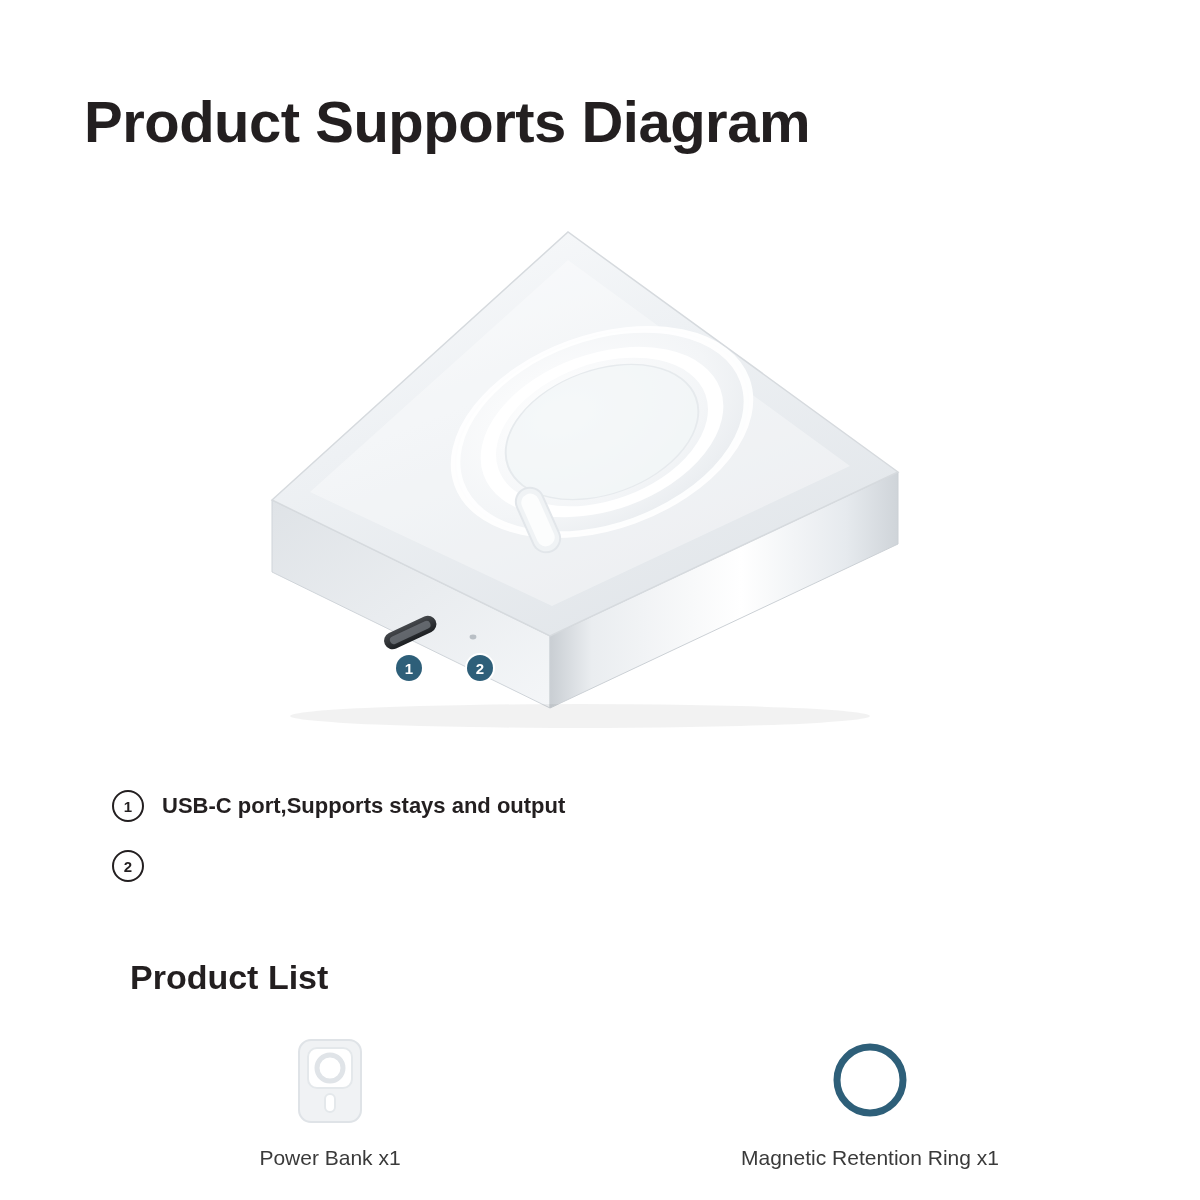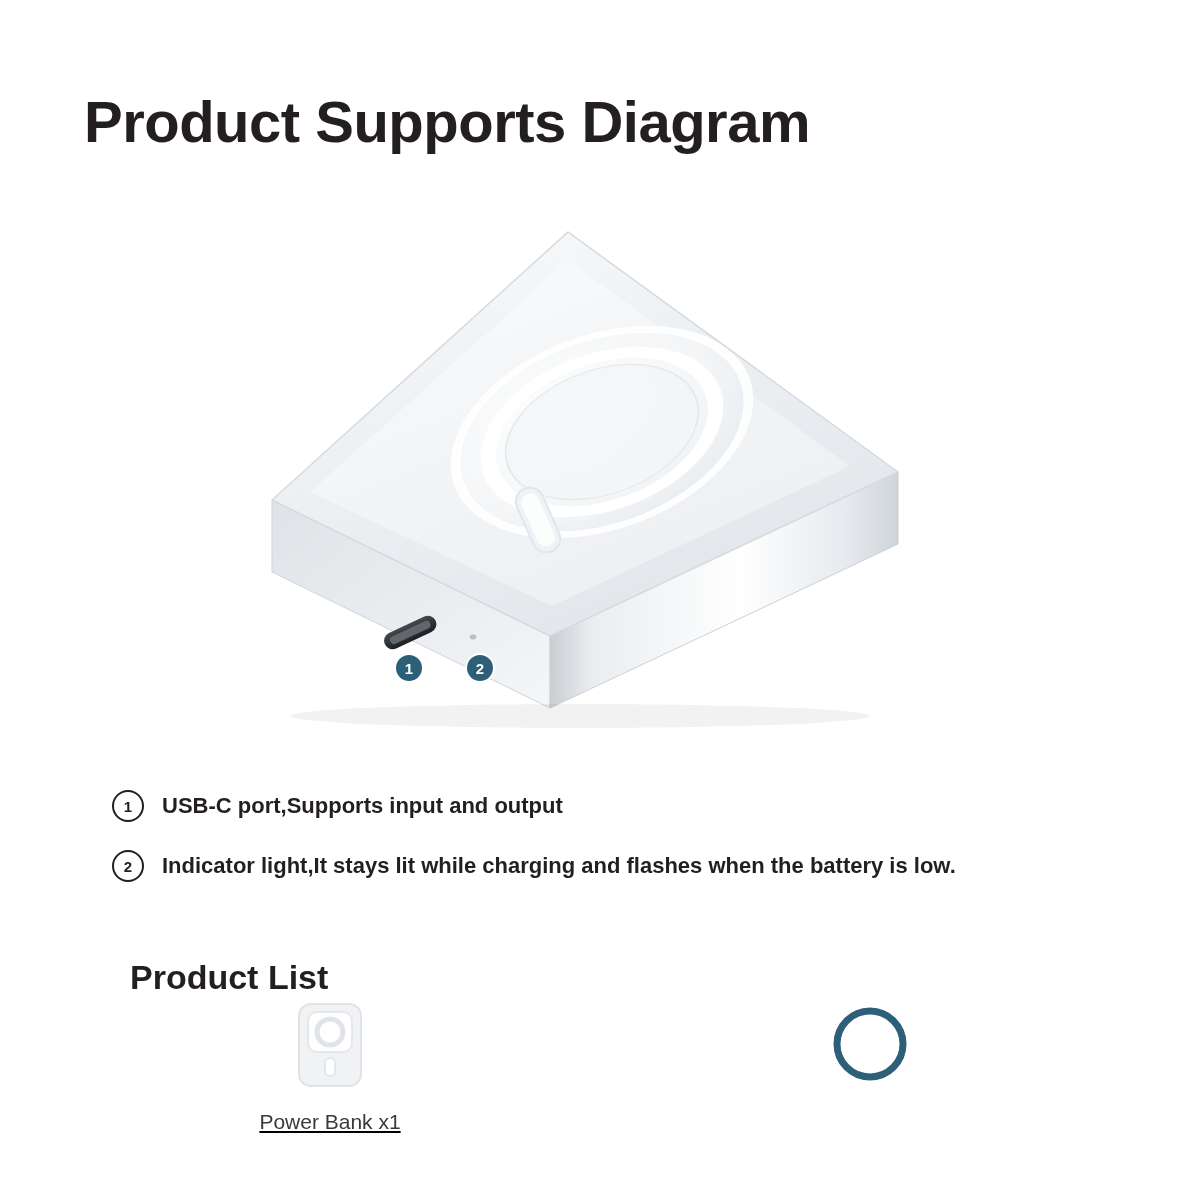--- a/index.html
+++ b/index.html
@@ -93,24 +93,23 @@
     position: absolute;
     left: 130px;
     top: 958px;
     font-size: 34px;
     font-weight: bold;
     color: #231f20;
   }
   .list-items {
     position: absolute;
     left: 60px;
-    top: 996px;
+    top: 1032px;
     width: 1080px;
     display: flex;
-    text-decoration: underline;
   }
   .list-item {
     flex: 1;
     display: flex;
     flex-direction: column;
     align-items: center;
   }
   .list-art {
     height: 96px;
     display: flex;
@@ -192,25 +191,24 @@
     <ellipse cx="330" cy="516" rx="290" ry="12" fill="#000000" opacity="0.05"></ellipse>
   </svg>
 
   <div class="badge badge-1">1</div>
   <div class="badge badge-2">2</div>
 </div>
 
 <div class="legend">
   <div class="legend-row">
     <div class="legend-num">1</div>
-    <div class="legend-text">USB-C port,Supports input and output</div>
+    <div class="legend-text">USB-C port,Supports stays and output</div>
   </div>
   <div class="legend-row">
     <div class="legend-num">2</div>
-    <div class="legend-text">Indicator light,It stays lit while charging and flashes when the battery is low.</div>
   </div>
 </div>
 
 <div class="list-title">Product List</div>
 
 <div class="list-items">
 
   <div class="list-item">
     <div class="list-art">
       <svg width="86" height="96" viewBox="0 0 86 96">
@@ -223,15 +221,16 @@
     <div class="list-label">Power Bank x1</div>
   </div>
 
   <div class="list-item">
     <div class="list-art">
       <svg width="96" height="96" viewBox="0 0 96 96">
         <circle cx="48" cy="48" r="33" fill="none" stroke="#2e5f79" stroke-width="7"></circle>
         <circle cx="48" cy="48" r="27" fill="none" stroke="#ffffff" stroke-width="1"></circle>
       </svg>
     </div>
+    <div class="list-label">Magnetic Retention Ring x1</div>
   </div>
 
 </div>
 
 </body></html>

